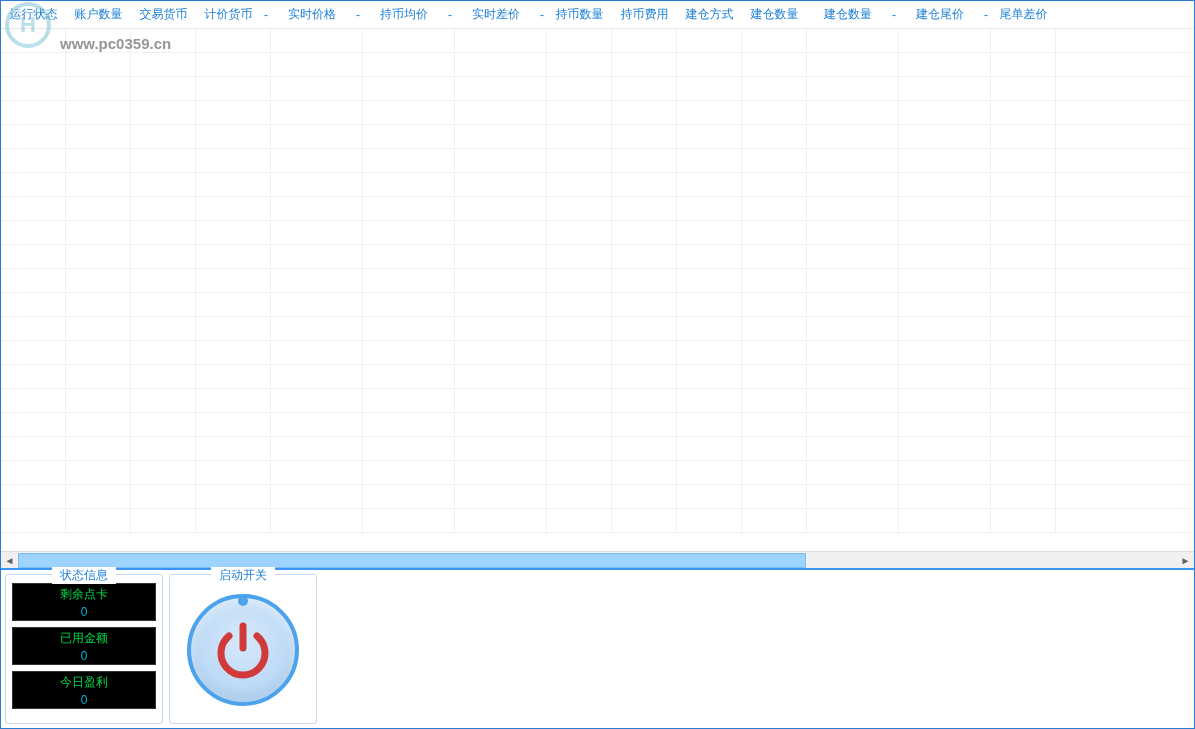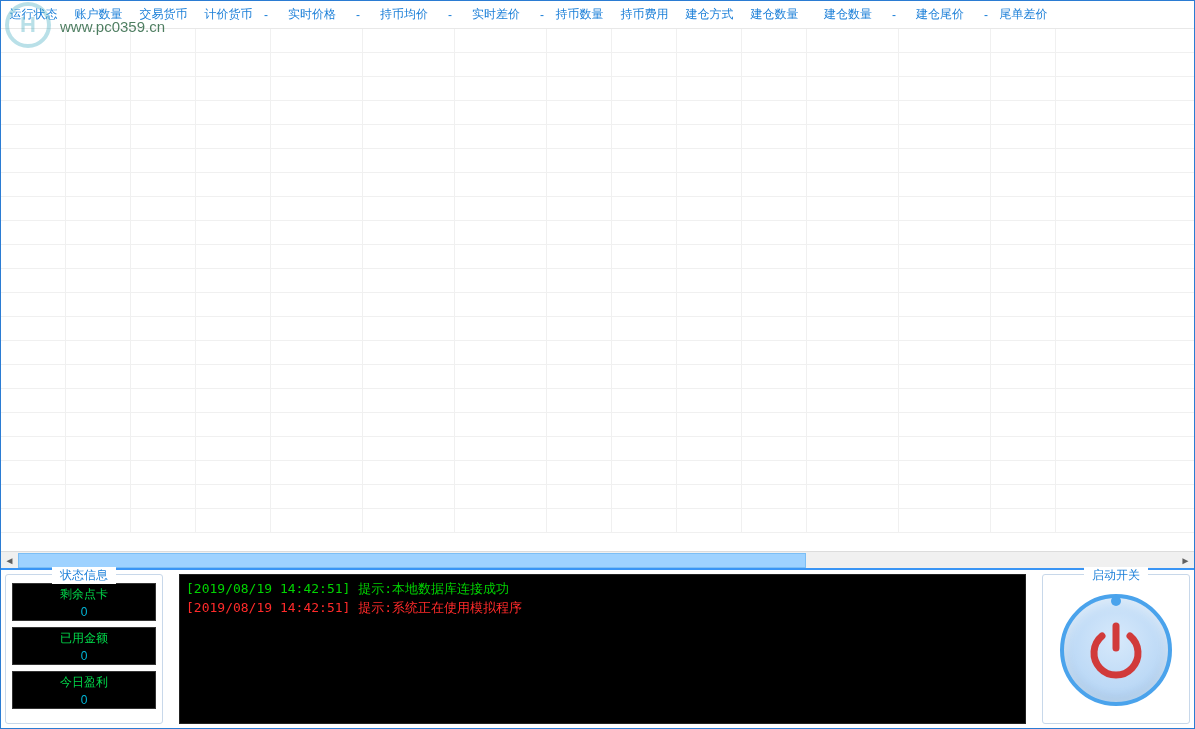--- a/index.html
+++ b/index.html
@@ -102,24 +102,24 @@
   font-weight: bold;
   opacity: 0.3;
   z-index: 3;
   pointer-events: none;
   letter-spacing: 2px;
 }
 .watermark-text .cn { color: #5aa5c9; }
 .watermark-url {
   position: absolute;
   left: 60px;
-  top: 18px;
+  top: 35px;
   font-size: 15px;
-  font-weight: normal;
-  color: #14532d;
+  font-weight: bold;
+  color: #737373;
   opacity: 0.75;
   z-index: 3;
   pointer-events: none;
   font-family: Arial, sans-serif;
 }
 .header-row {
   height: 28px;
   display: flex;
   align-items: center;
   background: #fff;
@@ -175,21 +175,21 @@
   width: 788px;
   background: #9ed2ff;
   border: 1px solid #7bbef5;
   cursor: pointer;
 }
 .bottom {
   height: 160px;
   border-top: 2px solid #3a95f5;
   display: flex;
   padding: 4px;
-  gap: 16px;
+  gap: 6px;
   background: #fff;
 }
 .panel {
   border: 1px solid #c8d8ea;
   border-radius: 3px;
   position: relative;
   padding: 8px 6px 6px 6px;
 }
 .panel-title {
   position: absolute;
@@ -664,24 +664,20 @@
       <div class="stat-box">
         <div class="lbl">已用金额</div>
         <div class="val">0</div>
       </div>
       <div class="stat-box">
         <div class="lbl">今日盈利</div>
         <div class="val">0</div>
       </div>
     </div>
 
-    <div class="log-panel" id="log">
-        <div class="log-line"><span class="log-ts-g">[2019/08/19 14:42:51]</span><span>   </span><span class="log-msg-g">提示:本地数据库连接成功</span></div>
-        <div class="log-line"><span class="log-ts-r">[2019/08/19 14:42:51]</span><span>   </span><span class="log-msg-r">提示:系统正在使用模拟程序</span></div>
-      </div>
 
     <div class="panel power-panel">
       <div class="panel-title">启动开关</div>
       <div class="power-btn">
         <div class="notch"></div>
         <svg class="power-icon" viewBox="0 0 64 64">
           <line x1="32" y1="8" x2="32" y2="30"></line>
           <path d="M 18 18 A 22 22 0 1 0 46 18"></path>
         </svg>
       </div>

